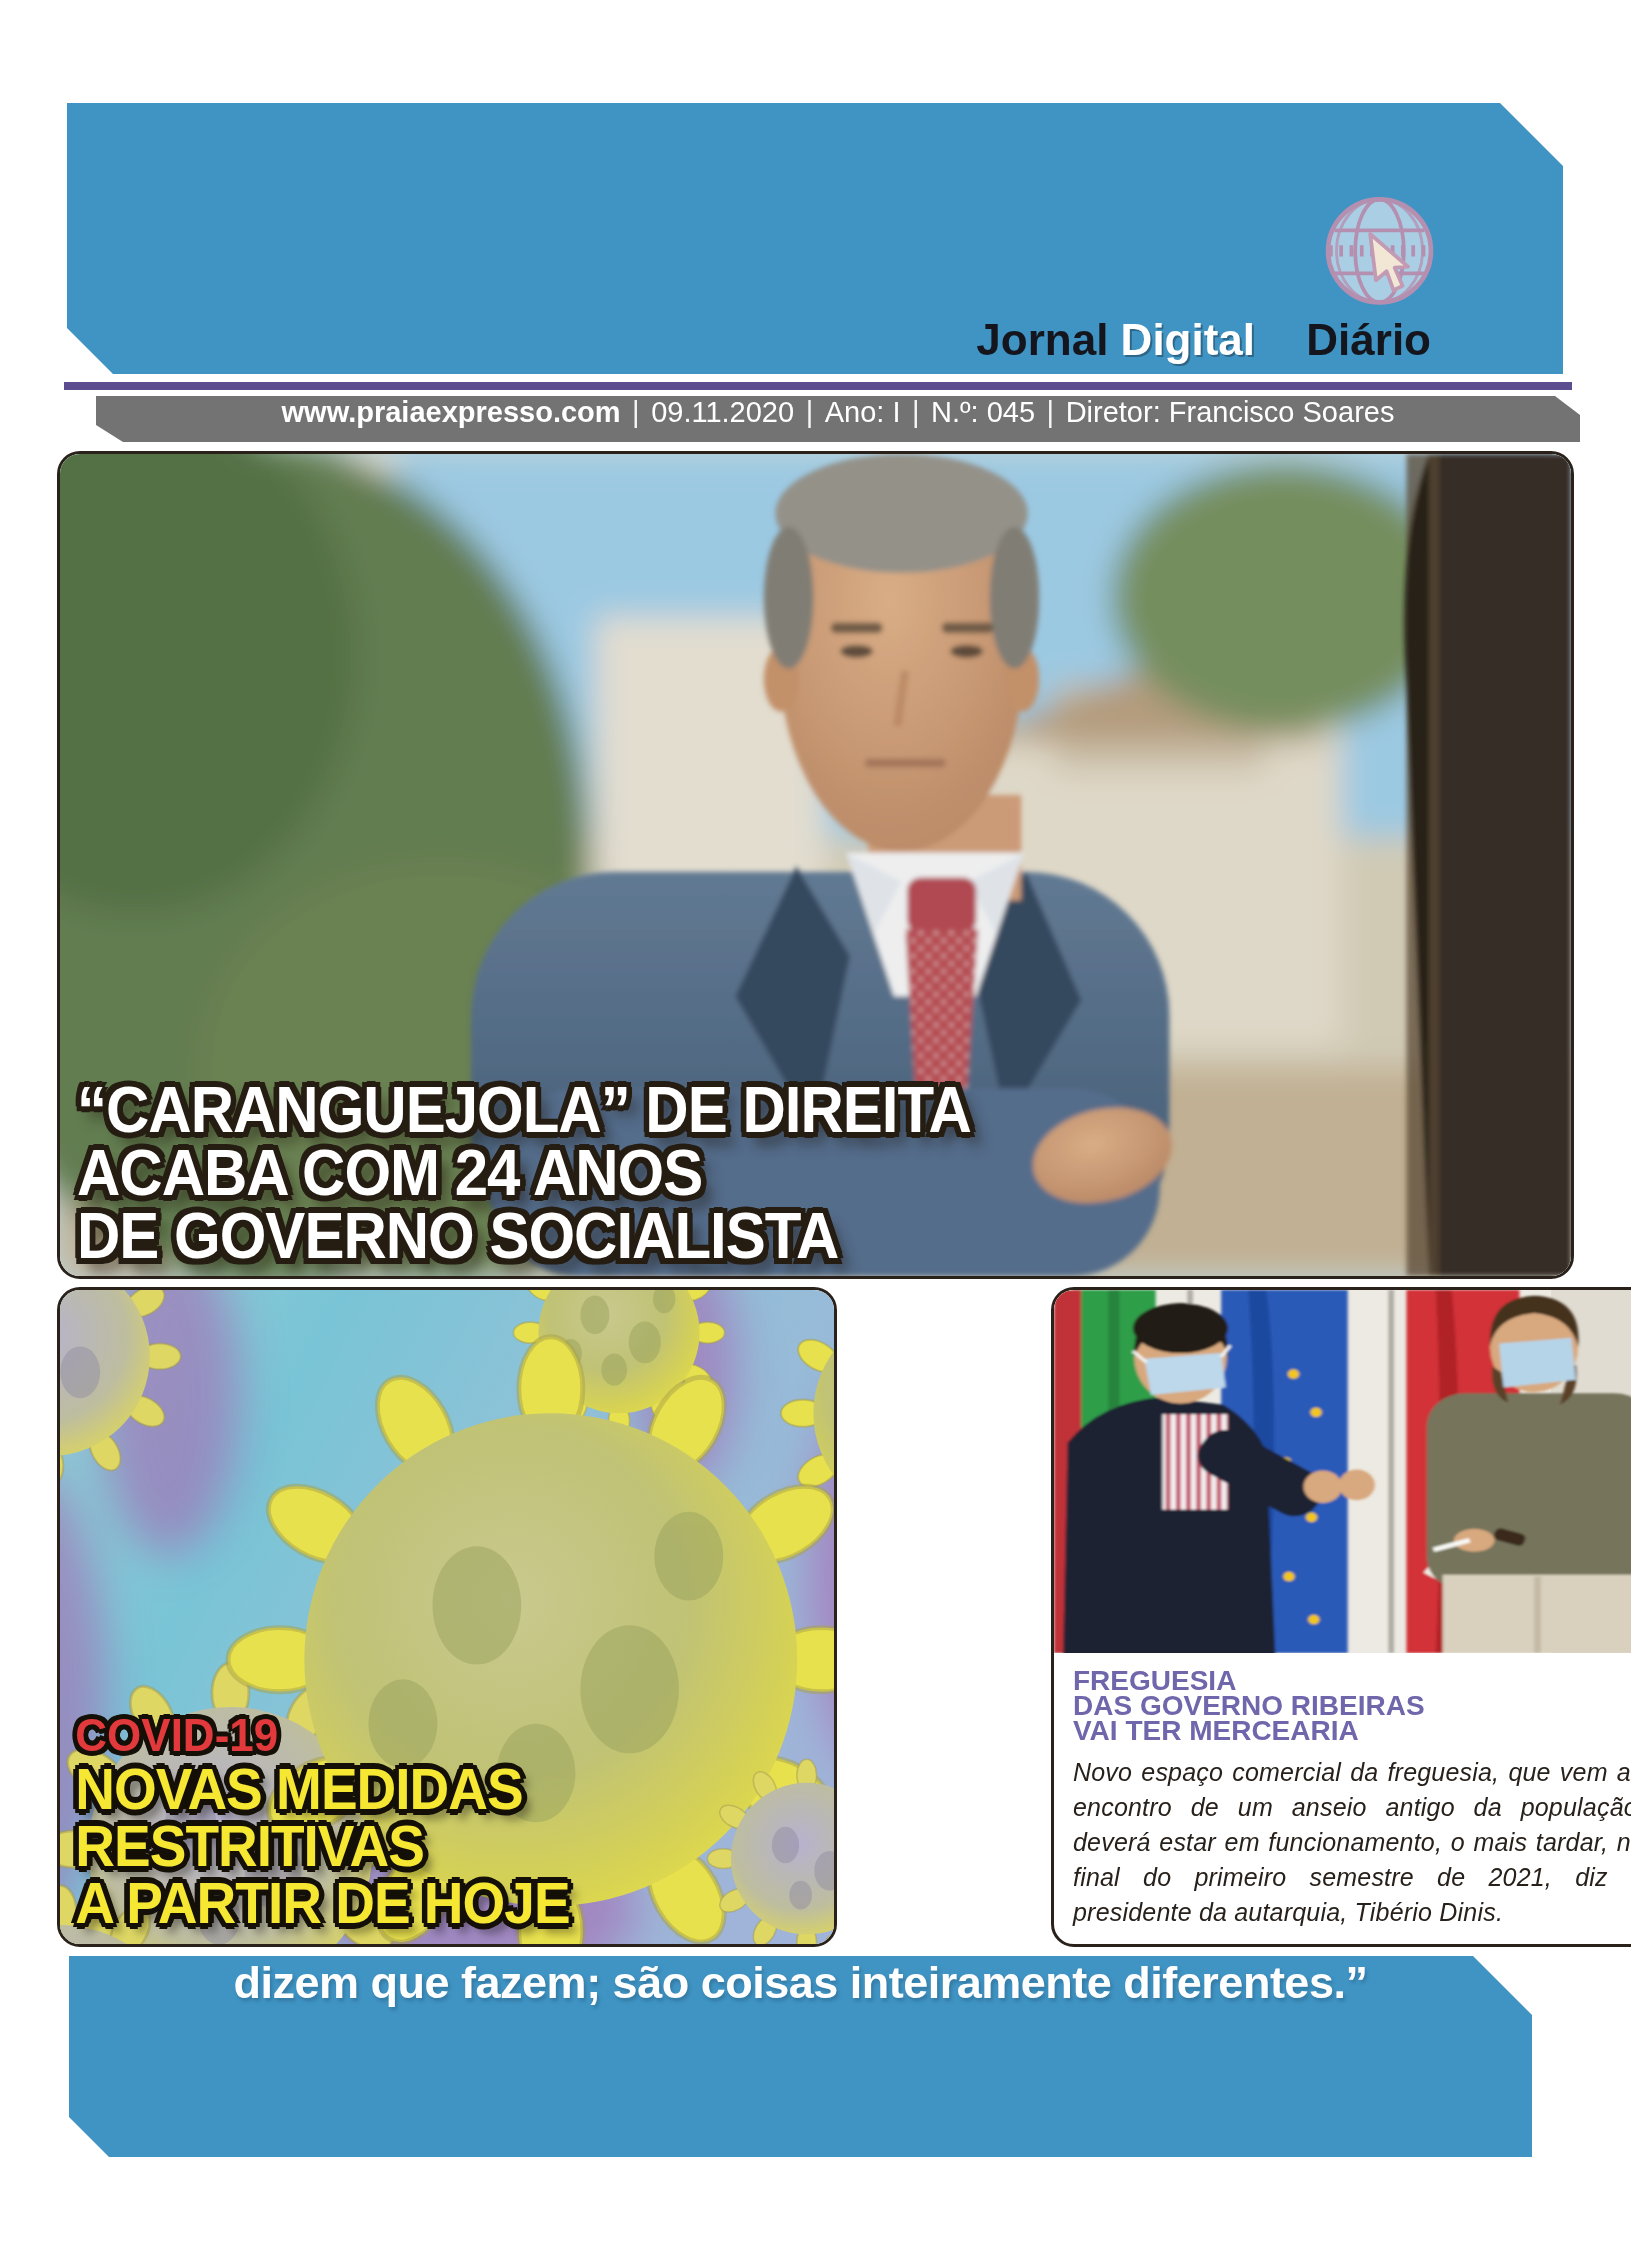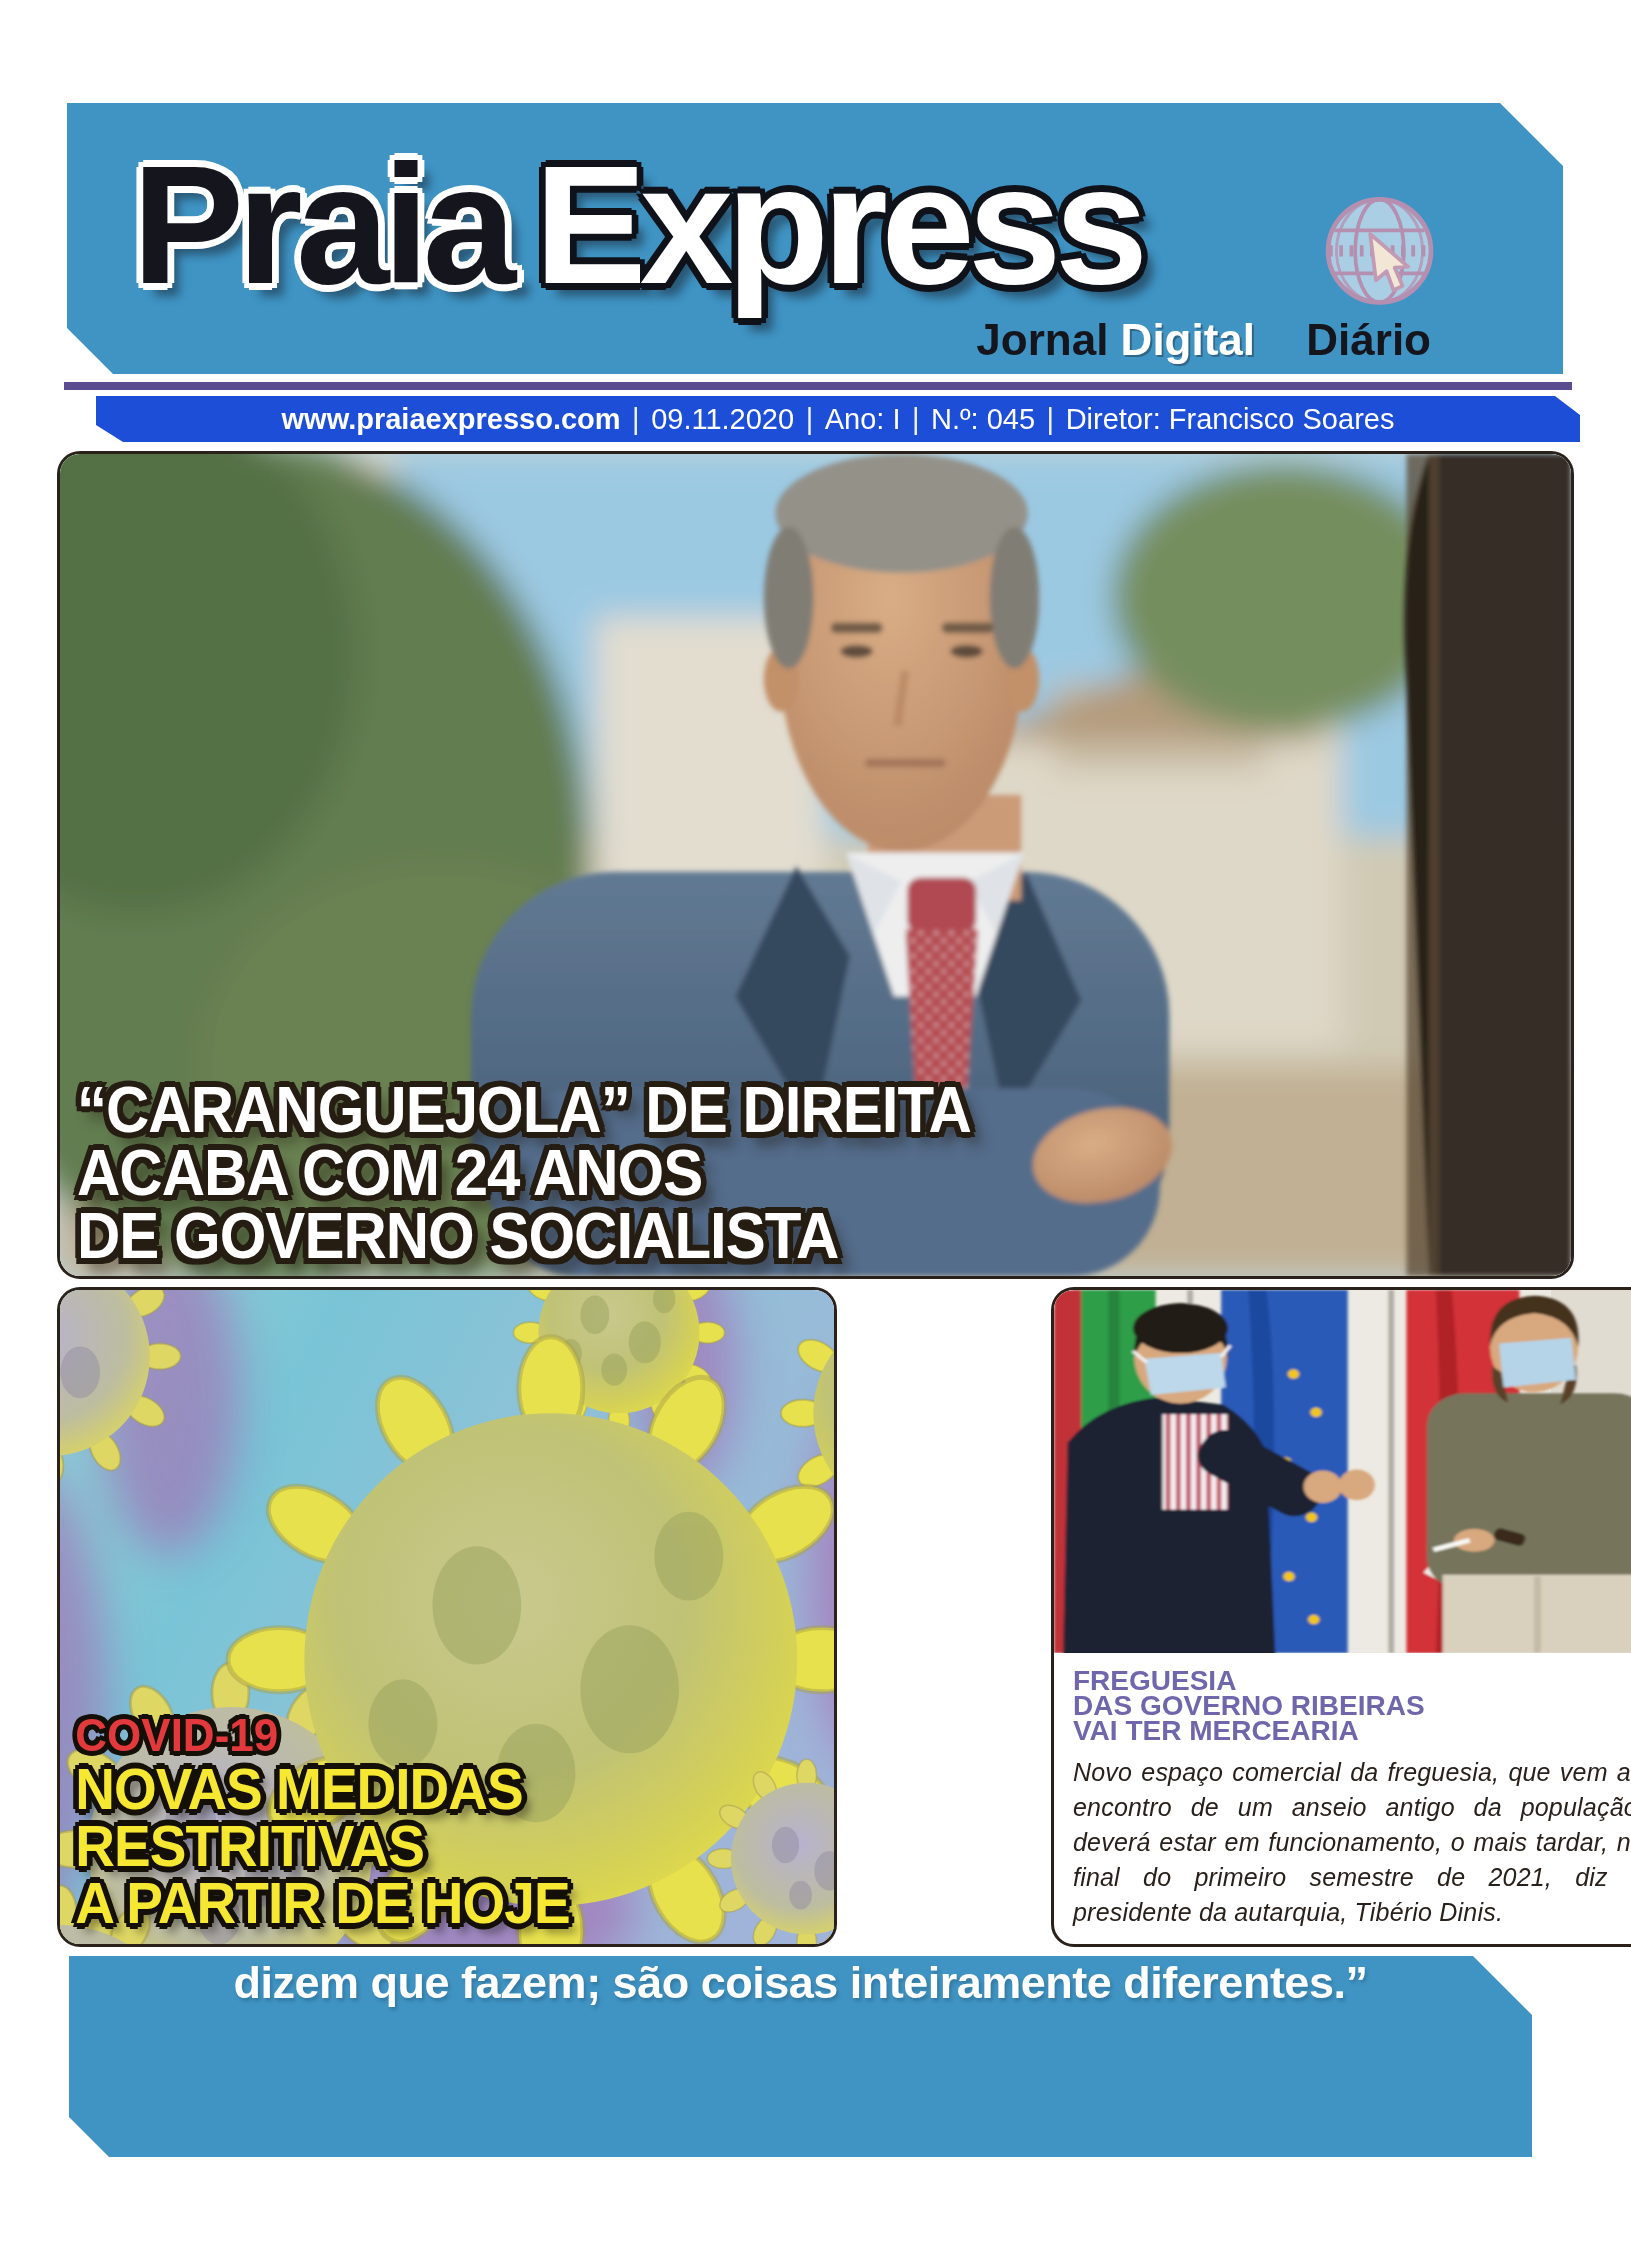--- a/index.html
+++ b/index.html
@@ -17,22 +17,22 @@
   .logo-express{color:#ffffff;
     text-shadow:-4.8px -4.8px 0 #10121a,4.8px -4.8px 0 #10121a,-4.8px 4.8px 0 #10121a,4.8px 4.8px 0 #10121a,
       -6.7px 0 0 #10121a,6.7px 0 0 #10121a,0 -6.7px 0 #10121a,0 6.7px 0 #10121a,11.5px 13.4px 9.6px rgba(15,15,25,.45);}
   .globe{position:absolute;left:1254px;top:88px;width:132px;height:145px;}
   .tagline{position:absolute;right:132px;top:212px;font-size:44px;font-weight:bold;white-space:nowrap;}
   .tag-dark{color:#14151d;margin-left:39px;}
   .tag-light{color:#ffffff;text-shadow:1.9px 1.9px 0 rgba(16,18,26,.35);}
 
   
   .rule{position:absolute;left:64px;top:382px;width:1508px;height:7.6px;background:#5b4d90;}
-  .infobar{position:absolute;left:96px;top:396px;width:1484px;height:46px;background:#1d4ed8;color:#fff;
-    display:flex;align-items:center;justify-content:center;font-size:29px;white-space:nowrap;
+  .infobar{position:absolute;left:96px;top:396px;width:1484px;height:46px;background:#737373;color:#fff;
+    display:flex;justify-content:center;font-size:29px;white-space:nowrap;
     clip-path:polygon(0 0, calc(100% - 25px) 0, 100% 19px, 100% 100%, 27px 100%, 0 calc(100% - 17px));}
   .infobar .b{font-weight:bold;}
   .infobar .sep{margin:0 11.5px;opacity:.95;}
 
   
   .frame{position:absolute;border:3.8px solid #29211a;border-radius:23px;overflow:hidden;box-sizing:border-box;background:#fff;}
   #lead-photo{left:57px;top:451px;width:1517px;height:828px;}
   #covid-box{left:57px;top:1287px;width:780px;height:660px;padding-left:12px;}
   #store-box{left:1051px;top:1287px;width:616px;height:660px;display:flex;flex-direction:column;}
   .art{position:absolute;inset:0;width:100%;height:100%;display:block;}
@@ -67,24 +67,20 @@
     text-shadow:1.9px 2.9px 3.8px rgba(20,40,60,.25);}
   .quote-line.first{margin-top:32.5px;}
   .quote-author{margin-top:11.5px;font-size:38px;font-weight:bold;color:#3a2b19;}
 </style>
 </head>
 <body>
 
 <div class="page">
 
   <div class="masthead">
-    <div class="logo">
-      <span class="logo-praia">Praia</span>
-        <span class="logo-express">Express</span>
-    </div>
     <svg class="globe" viewBox="0 0 140 155">
       <circle cx="62" cy="64" r="55" fill="#aacfe4" stroke="#b48fb0" stroke-width="5"></circle>
       <ellipse cx="62" cy="64" rx="26" ry="55" fill="none" stroke="#b48fb0" stroke-width="4"></ellipse>
       <ellipse cx="62" cy="64" rx="46" ry="55" fill="none" stroke="#b48fb0" stroke-width="3" opacity=".75"></ellipse>
       <line x1="14" y1="42" x2="110" y2="42" stroke="#b48fb0" stroke-width="4"></line>
       <line x1="8" y1="64" x2="116" y2="64" stroke="#b48fb0" stroke-width="12" stroke-dasharray="4 7"></line>
       <line x1="12" y1="88" x2="112" y2="88" stroke="#b48fb0" stroke-width="4"></line>
       <polygon transform="translate(52,46) rotate(8)" points="0,0 13,48 23,37 33,56 42,50 31,32 45,29" fill="#f2e7d4" stroke="#c29ab4" stroke-width="4" stroke-linejoin="round"></polygon>
     </svg>
     <div class="tagline">

